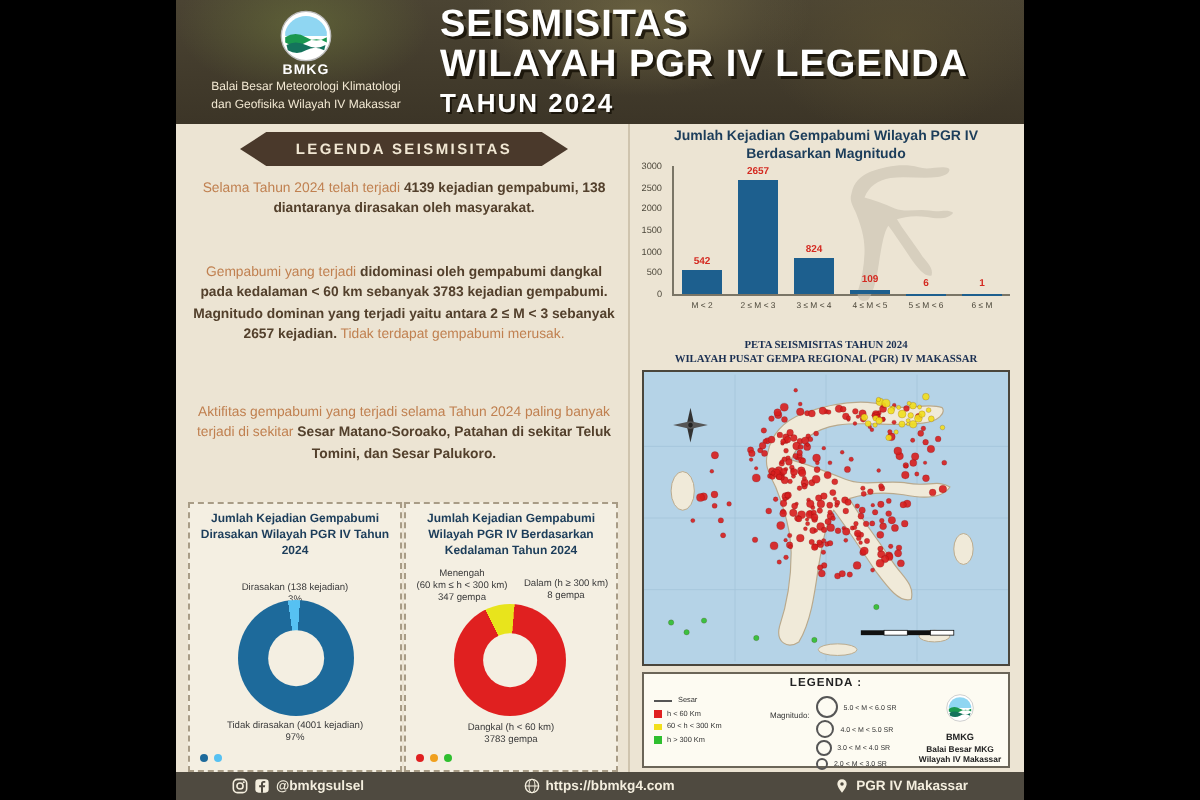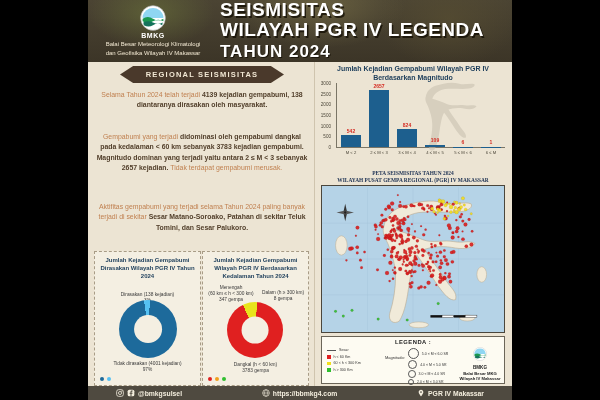--- a/index.html
+++ b/index.html
@@ -13,21 +13,21 @@
          radial-gradient(90px 50px at 15% 20%, rgba(110,120,60,.55), transparent 70%),
          radial-gradient(120px 60px at 55% 10%, rgba(140,130,80,.45), transparent 70%),
          radial-gradient(100px 70px at 85% 30%, rgba(90,80,50,.6), transparent 70%),
          linear-gradient(#4b4433,#3c3527);}
   .hdr-left{width:118px;display:flex;flex-direction:column;align-items:center;gap:1px;padding-left:6px;}
   .hdr-org{font-size:6px;color:#f2e8d2;text-align:center;line-height:1.35;}
   .logo-word{font-size:7px;font-weight:bold;color:#fff;letter-spacing:.5px;}
   .hdr-right{flex:1;padding-left:8px;}
   .t1,.t2{font-size:19px;font-weight:800;color:#fff;letter-spacing:.5px;line-height:1.05;
           text-shadow:1.5px 1.5px 0 rgba(20,15,5,.8);}
-  .t3{font-size:17px;font-weight:800;color:#fff;letter-spacing:1px;margin-top:2px;
+  .t3{font-size:13px;font-weight:800;color:#fff;letter-spacing:1px;margin-top:2px;
       text-shadow:1px 1px 0 rgba(20,15,5,.8);}
 
   .vdivider{position:absolute;left:226px;top:62px;width:1px;height:324px;background:#cfc4ae;}
 
   
   .ribbon{position:absolute;left:32px;top:66px;width:164px;height:17px;background:#4a392b;
           clip-path:polygon(0 50%,8% 0,92% 0,100% 50%,92% 100%,8% 100%);
           display:flex;align-items:center;justify-content:center;}
   .ribbon span{color:#f1e7d3;font-size:7.5px;font-weight:bold;letter-spacing:1.2px;}
 
@@ -120,21 +120,21 @@
       <div class="hdr-right">
         <div class="t1">SEISMISITAS</div>
         <div class="t2">WILAYAH PGR IV LEGENDA</div>
         <div class="t3">TAHUN 2024</div>
       </div>
     </div>
 
     <div class="vdivider"></div>
 
     <div class="ribbon">
-      <span>REGIONAL SEISMISITAS</span>
+      <span>LEGENDA SEISMISITAS</span>
     </div>
     <p class="para" id="p1"><span class="r">Selama Tahun 2024 telah terjadi </span><span class="b">4139 kejadian gempabumi, 138 diantaranya dirasakan oleh masyarakat.</span></p>
     <p class="para" id="p2"><span class="r">Gempabumi yang terjadi </span><span class="b">didominasi oleh gempabumi dangkal pada kedalaman &lt; 60 km sebanyak 3783 kejadian gempabumi. Magnitudo dominan yang terjadi yaitu antara 2 ≤ M &lt; 3 sebanyak 2657 kejadian.</span><span class="r"> Tidak terdapat gempabumi merusak.</span></p>
     <p class="para" id="p3"><span class="r">Aktifitas gempabumi yang terjadi selama Tahun 2024 paling banyak terjadi di sekitar </span><span class="b">Sesar Matano-Soroako, Patahan di sekitar Teluk Tomini, dan Sesar Palukoro.</span></p>
 
     <div class="card" id="cardA">
       <div class="card-title">Jumlah Kejadian Gempabumi Dirasakan Wilayah PGR IV Tahun 2024</div>
       <div class="plabel" style="left:0;top:40px;width:105px">
         <span>Dirasakan (138 kejadian)</span><br>
         <span>3%</span>

